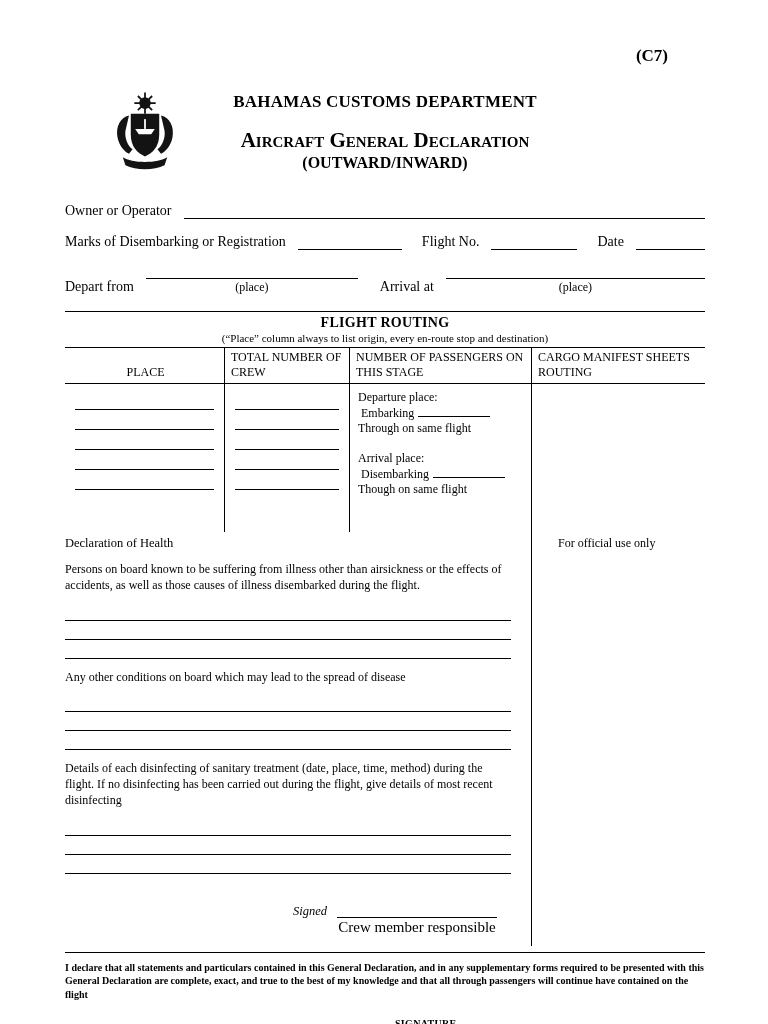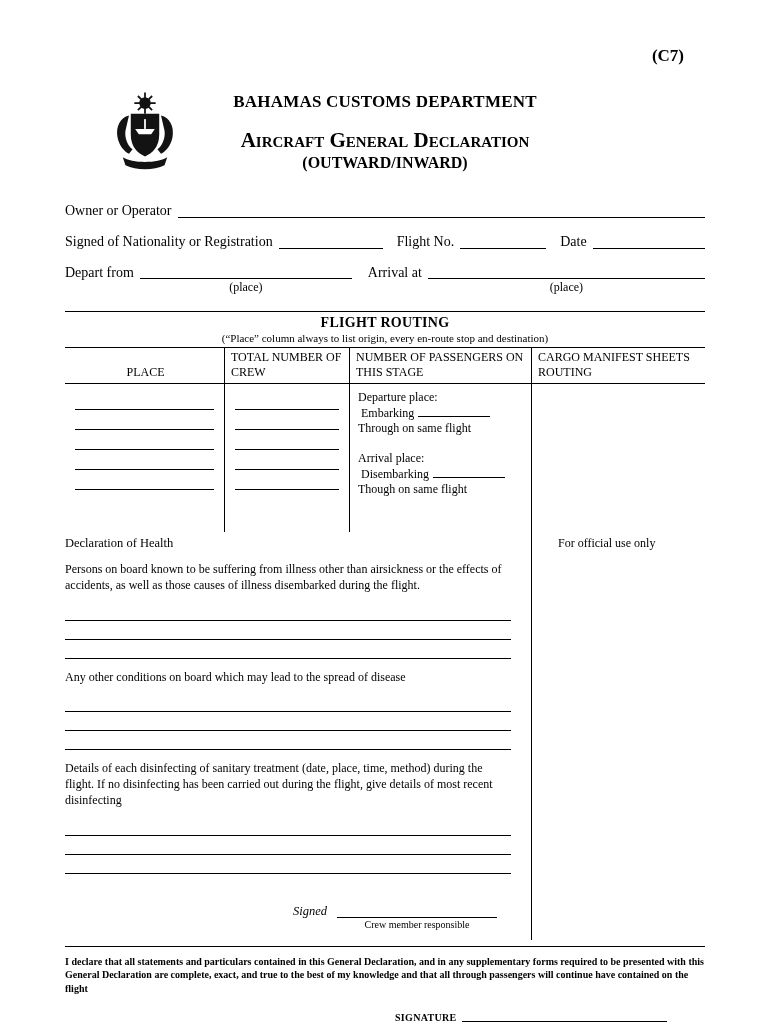--- a/index.html
+++ b/index.html
@@ -4,35 +4,35 @@
 <style>
   * { margin:0; padding:0; box-sizing:border-box; }
   html,body { background:#e9e9e9; }
   body { font-family:"Liberation Serif", serif; color:#000; }
   .page {
     position:relative; width:768px; height:1024px; background:#ffffff;
     margin:0 auto; overflow:hidden;
   }
   .content { position:absolute; left:65px; top:0; width:640px; }
 
-  .corner { position:absolute; top:46px; right:84px; font-size:17px; font-weight:bold; }
+  .corner { position:absolute; top:46px; right:100px; font-size:17px; font-weight:bold; }
 
   
   .header { position:relative; margin-top:88px; height:100px; }
   .crest { position:absolute; left:40px; top:2px; width:80px; height:92px; }
   .titles { text-align:center; padding-top:4px; }
   .t1 { font-size:17px; font-weight:bold; letter-spacing:.2px; }
   .t2 { font-size:21px; font-weight:bold; font-variant:small-caps; margin-top:16px; }
   .t3 { font-size:16px; font-weight:bold; margin-top:1px; }
 
   
   .fill-line { border-bottom:1px solid #000; height:16px; }
   .hint { font-size:12px; text-align:center; margin-top:1px; }
 
-  .frow { display:flex; align-items:flex-start; margin-top:14px; font-size:14px; }
+  .frow { display:flex; align-items:flex-end; margin-top:14px; font-size:14px;gap:6px; }
   .frow .lbl { white-space:nowrap; padding-right:6px; line-height:17px; }
   .line-block .fill-line { height:15px; }
   .grow { flex:1 1 auto; }
 
   
   .routing { margin-top:16px; border-top:1px solid #000; padding-top:3px; }
   .routing-title { text-align:center; font-size:14px; font-weight:bold; letter-spacing:.3px; }
   .routing-sub { text-align:center; font-size:11px; margin-top:1px; padding-bottom:3px; }
 
   .rtable { display:grid; grid-template-columns:160px 125px 182px 173px; border-top:1.5px solid #000; }
@@ -51,21 +51,21 @@
   .health-left { width:467px; border-right:1px solid #000; padding:4px 20px 10px 0; font-size:12px; }
   .health-right { flex:1; font-size:12px; padding:4px 0 0 26px; }
   .h-title { font-size:12.5px; }
   .h-q { margin-top:11px; line-height:1.32; }
   .h-lines { margin-top:8px; }
   .h-lines .fill-line { height:19px; }
   .signed-row { display:flex; margin-top:26px; margin-left:228px; font-size:12.5px; }
   .signed-row .lbl { padding-right:10px; padding-top:4px;font-style:italic; }
   .signed-wrap { width:160px; }
   .signed-wrap .fill-line { height:18px; }
-  .signed-sub { font-size:10px; text-align:center; margin-top:1px; }
+  .signed-sub { font-size:15px; text-align:center; margin-top:1px; }
 
   
   .footer { border-top:1px solid #000; margin-top:6px; padding-top:8px; }
   .decl { font-size:10px; font-weight:bold; line-height:1.35; }
   .sig-row { display:flex; margin-top:14px; margin-left:330px; }
   .sig-row .sig-label { font-size:10px; font-weight:bold; letter-spacing:.3px; padding-right:6px; padding-top:3px; }
   .sig-wrap { width:205px; }
   .sig-wrap .fill-line { height:13px; }
   .sig-sub { font-size:7.5px; font-weight:bold; text-align:center; margin-top:1px; }
 </style>
@@ -103,21 +103,21 @@
         <div class="t3">(OUTWARD/INWARD)</div>
       </div>
     </div>
 
     <div class="frow">
       <span class="lbl">Owner or Operator</span>
       <div class="fill-line grow"></div>
     </div>
 
     <div class="frow">
-      <span class="lbl">Signed of Nationality or Registration</span>
+      <span class="lbl">Marks of Disembarking or Registration</span>
       <div class="fill-line" style="width:104px"></div>
       <span class="lbl" style="padding-left:14px">Flight No.</span>
       <div class="fill-line" style="width:86px"></div>
       <span class="lbl" style="padding-left:14px">Date</span>
       <div class="fill-line grow"></div>
     </div>
 
     <div class="frow">
       <span class="lbl">Depart from</span>
       <div class="line-block" style="width:212px">

